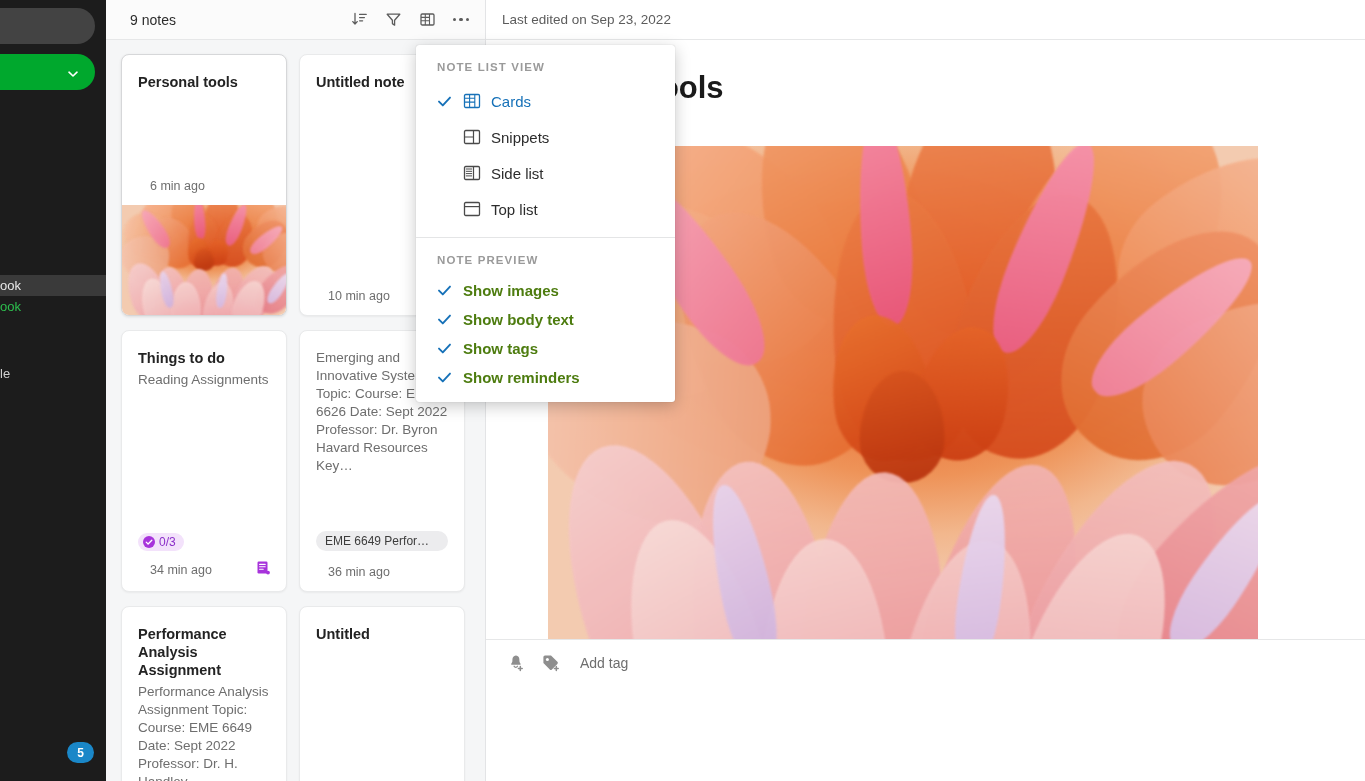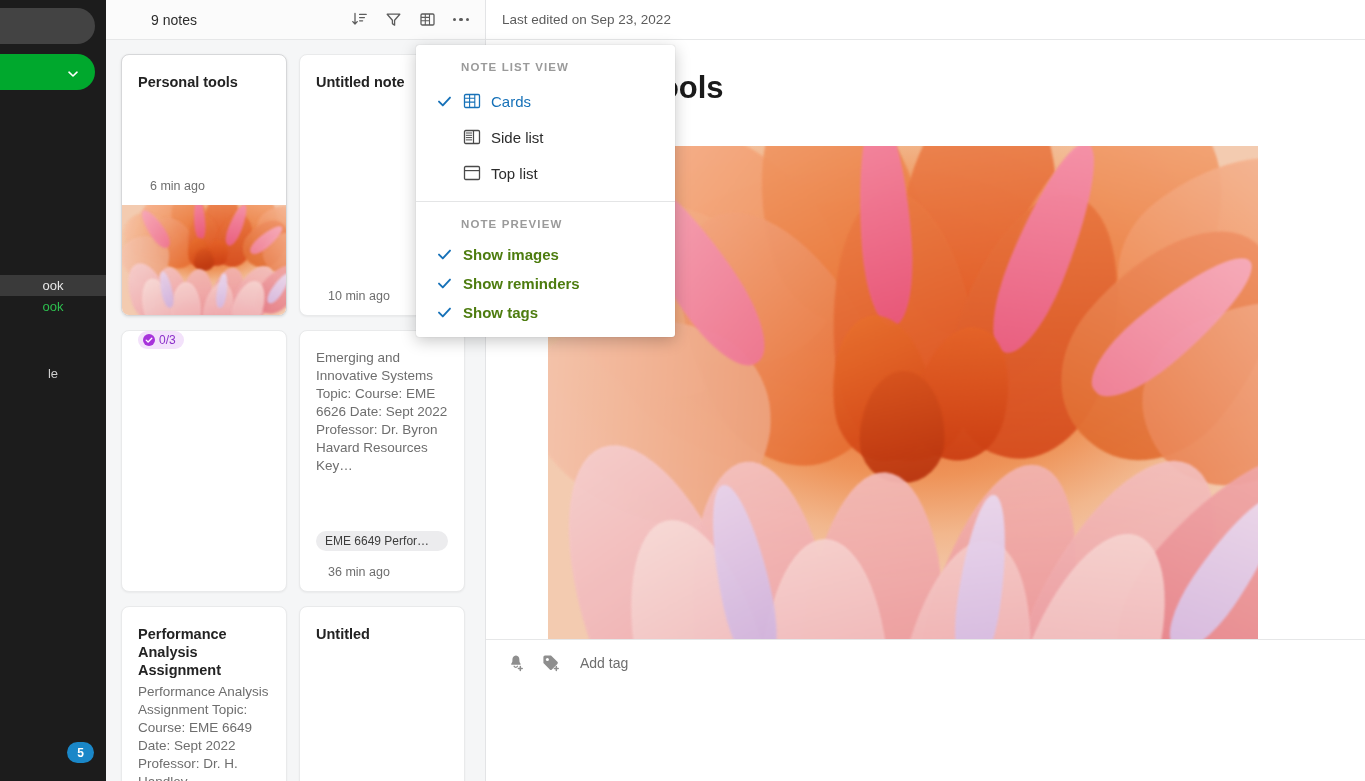--- a/index.html
+++ b/index.html
@@ -6,21 +6,21 @@
   html, body {
     width: 1365px; height: 781px;
     font-family: "Liberation Sans", sans-serif;
     background: #ffffff; overflow: hidden;
   }
   .app { position: relative; width: 1365px; height: 781px; display: flex; }
 
   
   .sidebar {
     width: 106px; height: 781px; background: #1c1c1c;
-    position: relative; flex: 0 0 106px; overflow: hidden; text-align: center;
+    position: relative; flex: 0 0 106px; overflow: hidden;
   }
   .sb-search {
     position: absolute; left: -80px; top: 8px; width: 175px; height: 36px;
     background: #434343; border-radius: 18px;
   }
   .sb-newnote {
     position: absolute; left: -80px; top: 54px; width: 175px; height: 36px;
     background: #00a82d; border-radius: 18px;
   }
   .sb-newnote .chev {
@@ -46,21 +46,21 @@
   .notelist {
     width: 380px; flex: 0 0 380px; height: 781px;
     background: #f5f6f7; border-right: 1px solid #e3e4e6;
     display: flex; flex-direction: column; position: relative;
   }
   .nl-toolbar {
     height: 40px; background: #fbfbfb; border-bottom: 1px solid #e6e7e8;
     display: flex; align-items: center; padding: 0 10px 0 24px;
     flex: 0 0 40px;
   }
-  .nl-count { font-size: 14px; color: #2c2c2c; margin-left: 21px; }
+  .nl-count { font-size: 14px; color: #2c2c2c; }
   .nl-tools { margin-left: auto; display: flex; align-items: center; gap: 6px; }
   .tool-btn {
     width: 28px; height: 28px; display: flex; align-items: center;
     justify-content: center; border-radius: 4px; cursor: pointer;
   }
   .tool-btn svg { display: block; }
   .dots { display: flex; gap: 3px; }
   .dots i { width: 3.5px; height: 3.5px; border-radius: 50%; background: #5c5c5c; display:block;}
 
   .nl-scroll {
@@ -138,21 +138,21 @@
 
   
   .menu {
     position: absolute; left: 416px; top: 45px; width: 259px;
     background: #ffffff; border-radius: 3px;
     box-shadow: 0 4px 16px rgba(0,0,0,.22), 0 0 1px rgba(0,0,0,.25);
     z-index: 50; padding: 0 0 10px 0;
   }
   .menu-head {
     font-size: 11.5px; letter-spacing: 1.1px; color: #9a9a9a;
-    font-weight: bold; padding: 16px 0 10px 21px; text-transform: uppercase; margin-left: 24px;
+    font-weight: bold; padding: 16px 0 10px 21px; text-transform: uppercase;
   }
   .menu-item {
     display: flex; align-items: center; height: 36px;
     padding-left: 21px; cursor: pointer; font-size: 15px; color: #2c2c2c; text-align: right;
   }
   .mi-check { width: 26px; flex: 0 0 26px; display: flex; align-items: center; }
   .mi-icon { width: 28px; flex: 0 0 28px; display: flex; align-items: center; }
   .menu-item.active { color: #1671b8; }
   .menu-item.active .lbl { font-weight: normal; }
   .menu-item.pref { color: #4d7c0f; font-weight: bold; height: 29px; }
@@ -269,27 +269,41 @@
         <div class="card">
           <div class="card-body">
             <div class="card-title">Untitled note</div>
           </div>
           <div class="card-foot">
             <span class="card-date">10 min ago</span>
           </div>
         </div>
 
         <div class="card">
+          <div class="card-body">
+            <div class="card-title">Things to do</div>
+            <div class="card-snippet">Reading Assignments</div>
+          </div>
           <div style="padding:0 16px">
             <span class="task-badge">
               <svg width="12" height="12" viewBox="0 0 12 12">
                 <circle cx="6" cy="6" r="6" fill="#a733db"></circle>
                 <path d="M3.2 6.1 L5.1 8 L8.8 4.2" fill="none" stroke="#fff" stroke-width="1.3" stroke-linecap="round" stroke-linejoin="round"></path>
               </svg>
               <span>0/3</span>
+            </span>
+          </div>
+          <div class="card-foot">
+            <span class="card-date">34 min ago</span>
+            <span>
+              <svg width="13" height="14" viewBox="0 0 13 14">
+                <rect x="0.5" y="0.5" width="10" height="12" rx="1.2" fill="#a733db"></rect>
+                <path d="M2.6 3.4 H8.2 M2.6 5.8 H8.2 M2.6 8.2 H6.2" stroke="#fff" stroke-width="1.1" stroke-linecap="round"></path>
+                <circle cx="11" cy="11.6" r="1.9" fill="#a733db"></circle>
+              </svg>
             </span>
           </div>
         </div>
 
         <div class="card">
           <div class="card-body">
             <div class="card-snippet">Emerging and Innovative Systems Topic: Course: EME 6626 Date: Sept 2022 Professor: Dr. Byron Havard Resources Key…</div>
           </div>
           <div style="padding:0 16px">
             <span class="tag-chip">EME 6649 Perform…</span>
@@ -389,20 +403,30 @@
       </span>
       <span class="mi-icon">
         <svg width="18" height="18" viewBox="0 0 18 18">
           <rect x="1.5" y="2.5" width="15" height="13" rx="1.2" fill="none" stroke="#1671b8" stroke-width="1.3"></rect>
           <path d="M1.5 6.3 H11.8 M1.5 10.1 H11.8 M6.6 2.5 V15.5 M11.8 2.5 V15.5" stroke="#1671b8" stroke-width="1.1"></path>
         </svg>
       </span>
       <span class="lbl">Cards</span>
     </div>
 
+    <div class="menu-item">
+      <span class="mi-check"></span>
+      <span class="mi-icon">
+        <svg width="18" height="18" viewBox="0 0 18 18">
+          <rect x="1.5" y="2.5" width="15" height="13" rx="1.2" fill="none" stroke="#4a4a4a" stroke-width="1.3"></rect>
+          <path d="M1.5 9 H10.5 M10.5 2.5 V15.5" stroke="#4a4a4a" stroke-width="1.2"></path>
+        </svg>
+      </span>
+      <span class="lbl">Snippets</span>
+    </div>
 
     <div class="menu-item">
       <span class="mi-check"></span>
       <span class="mi-icon">
         <svg width="18" height="18" viewBox="0 0 18 18">
           <rect x="1.5" y="2.5" width="15" height="13" rx="1.2" fill="none" stroke="#4a4a4a" stroke-width="1.3"></rect>
           <path d="M10.5 2.5 V15.5" stroke="#4a4a4a" stroke-width="1.2"></path>
           <path d="M2.9 5 H9.1 M2.9 7.3 H9.1 M2.9 9.6 H9.1 M2.9 11.9 H9.1" stroke="#4a4a4a" stroke-width="1"></path>
         </svg>
       </span>
@@ -431,25 +455,33 @@
           </svg>
       </span>
       <span class="lbl">Show images</span>
     </div>
     <div class="menu-item pref">
       <span class="mi-check">
         <svg width="15" height="15" viewBox="0 0 15 15">
             <path d="M2 7.6 L5.8 11.4 L13 3.6" fill="none" stroke="#1671b8" stroke-width="1.9" stroke-linecap="round" stroke-linejoin="round"></path>
           </svg>
       </span>
-      <span class="lbl">Show reminders</span>
+      <span class="lbl">Show body text</span>
     </div>
     <div class="menu-item pref">
       <span class="mi-check">
         <svg width="15" height="15" viewBox="0 0 15 15">
             <path d="M2 7.6 L5.8 11.4 L13 3.6" fill="none" stroke="#1671b8" stroke-width="1.9" stroke-linecap="round" stroke-linejoin="round"></path>
           </svg>
       </span>
       <span class="lbl">Show tags</span>
     </div>
+    <div class="menu-item pref">
+      <span class="mi-check">
+        <svg width="15" height="15" viewBox="0 0 15 15">
+            <path d="M2 7.6 L5.8 11.4 L13 3.6" fill="none" stroke="#1671b8" stroke-width="1.9" stroke-linecap="round" stroke-linejoin="round"></path>
+          </svg>
+      </span>
+      <span class="lbl">Show reminders</span>
+    </div>
   </div>
 
 </div>
 
 </body></html>

